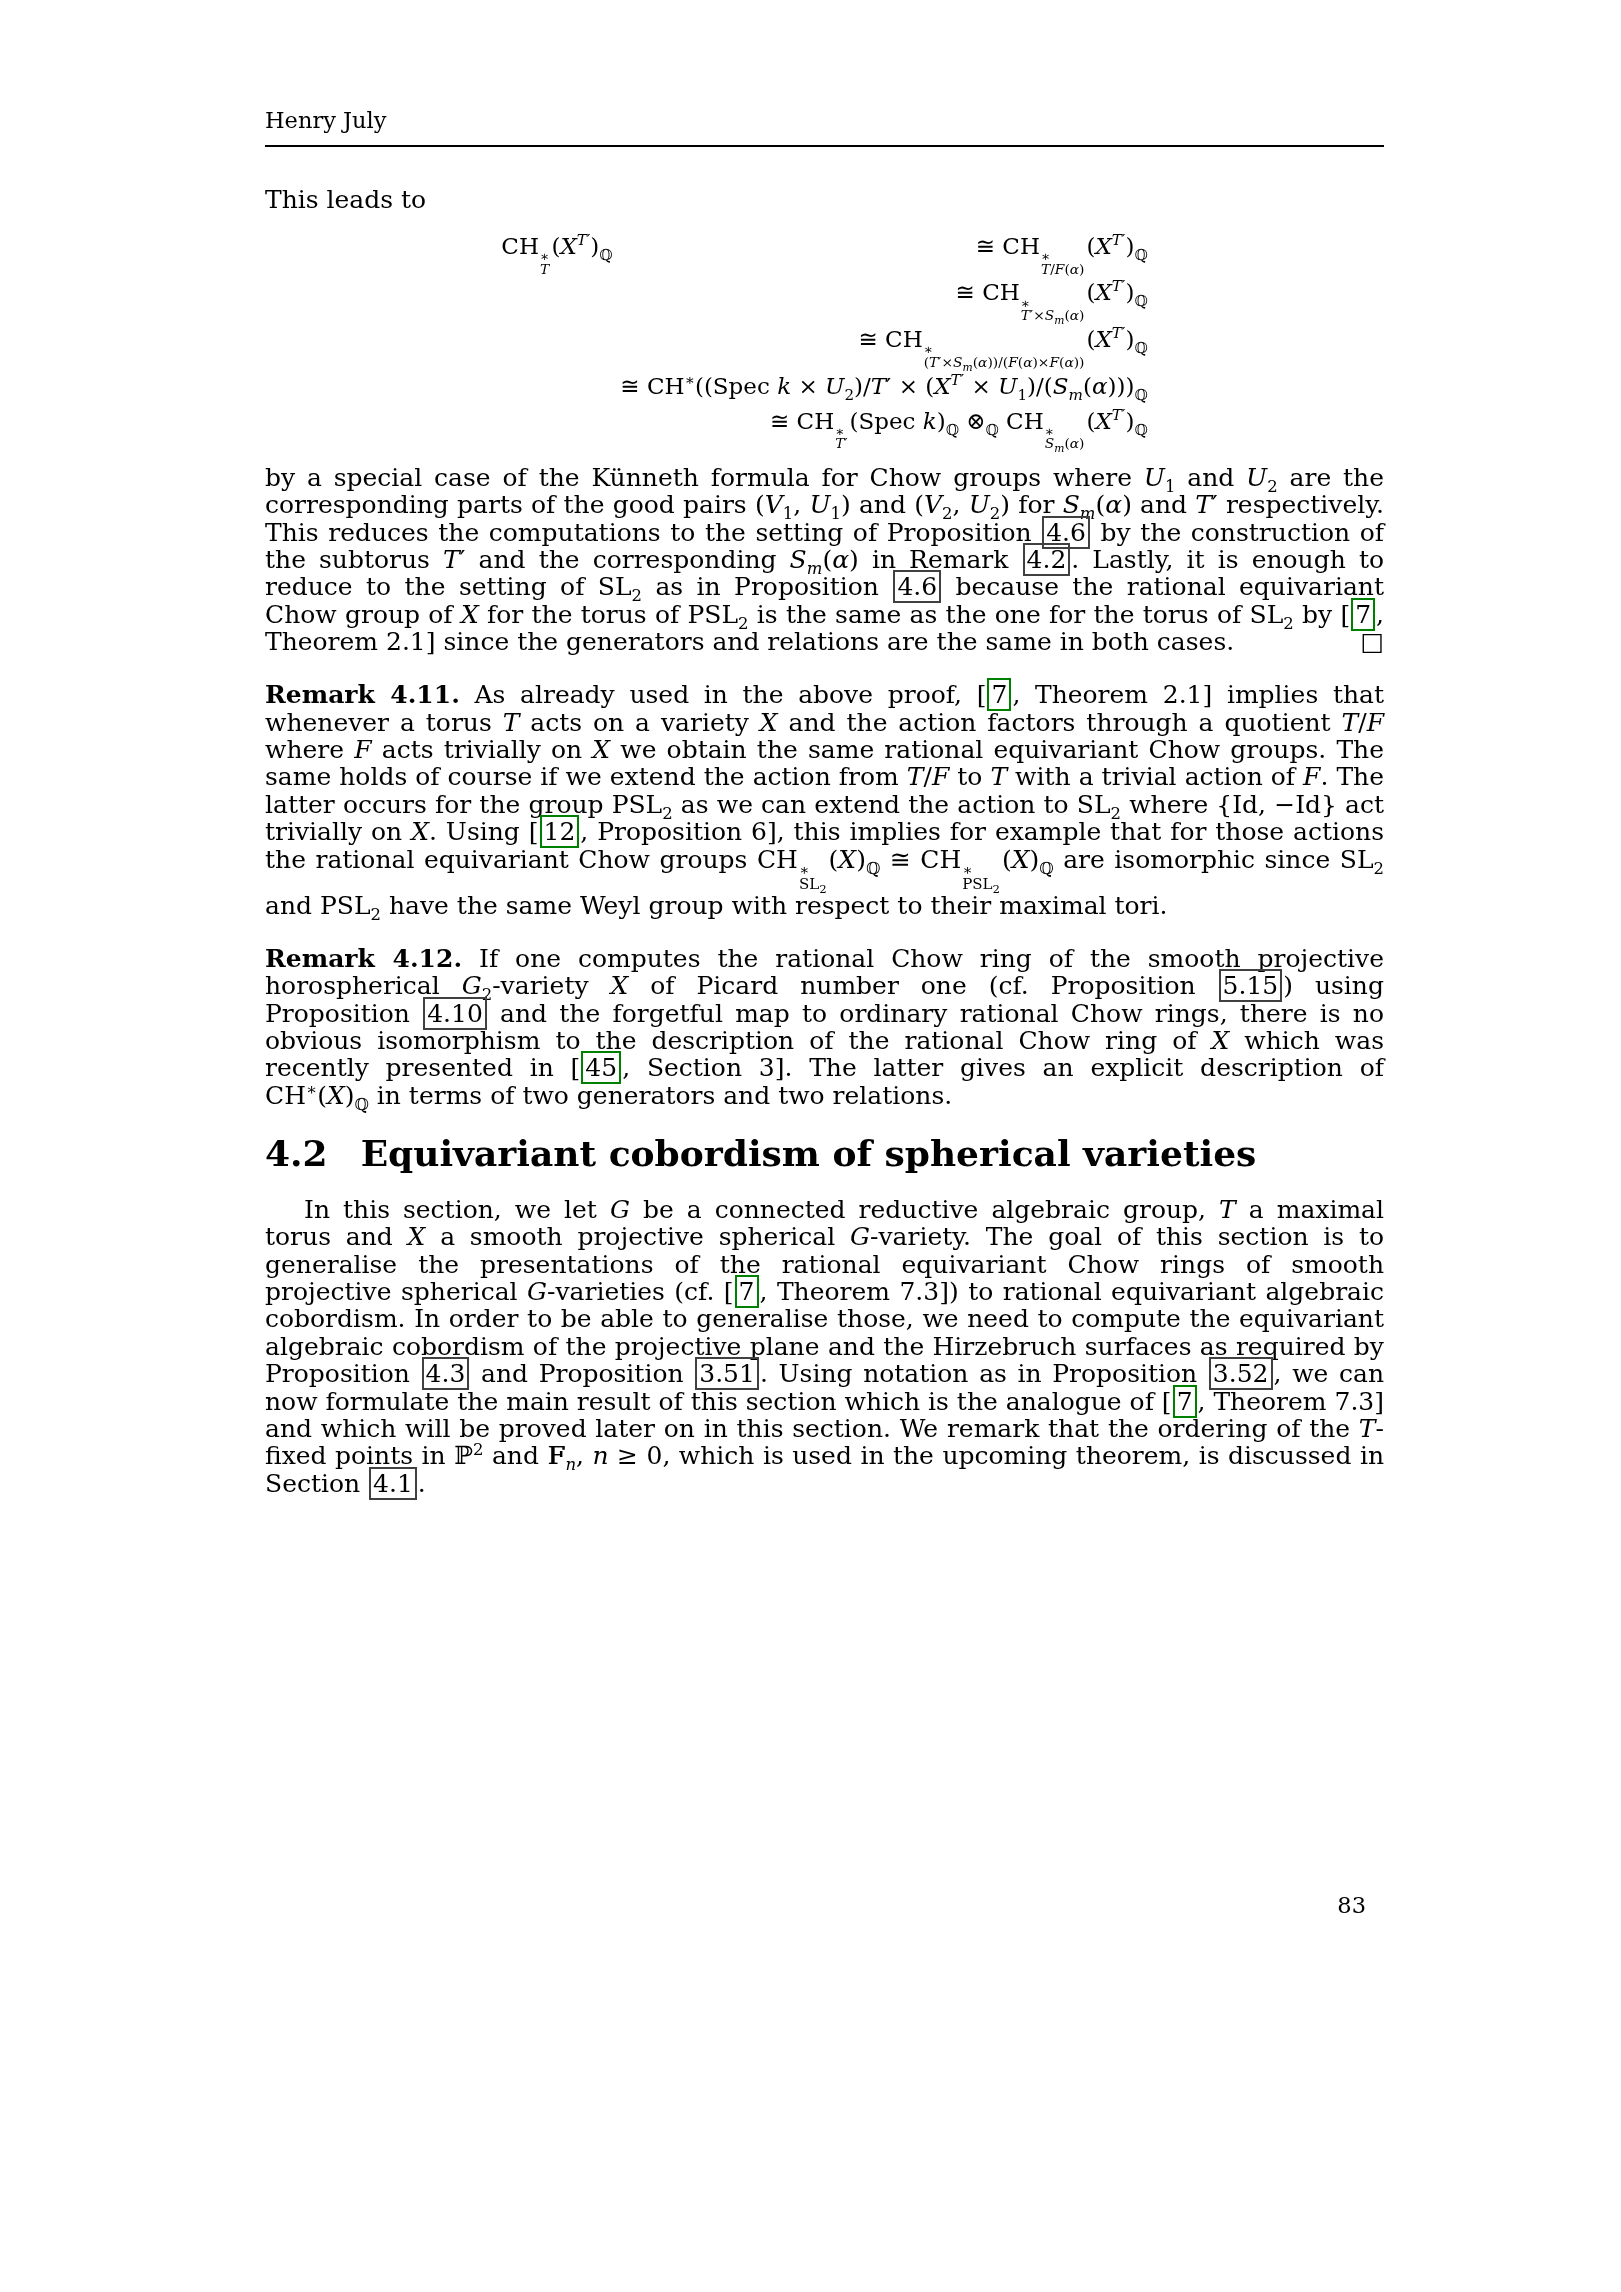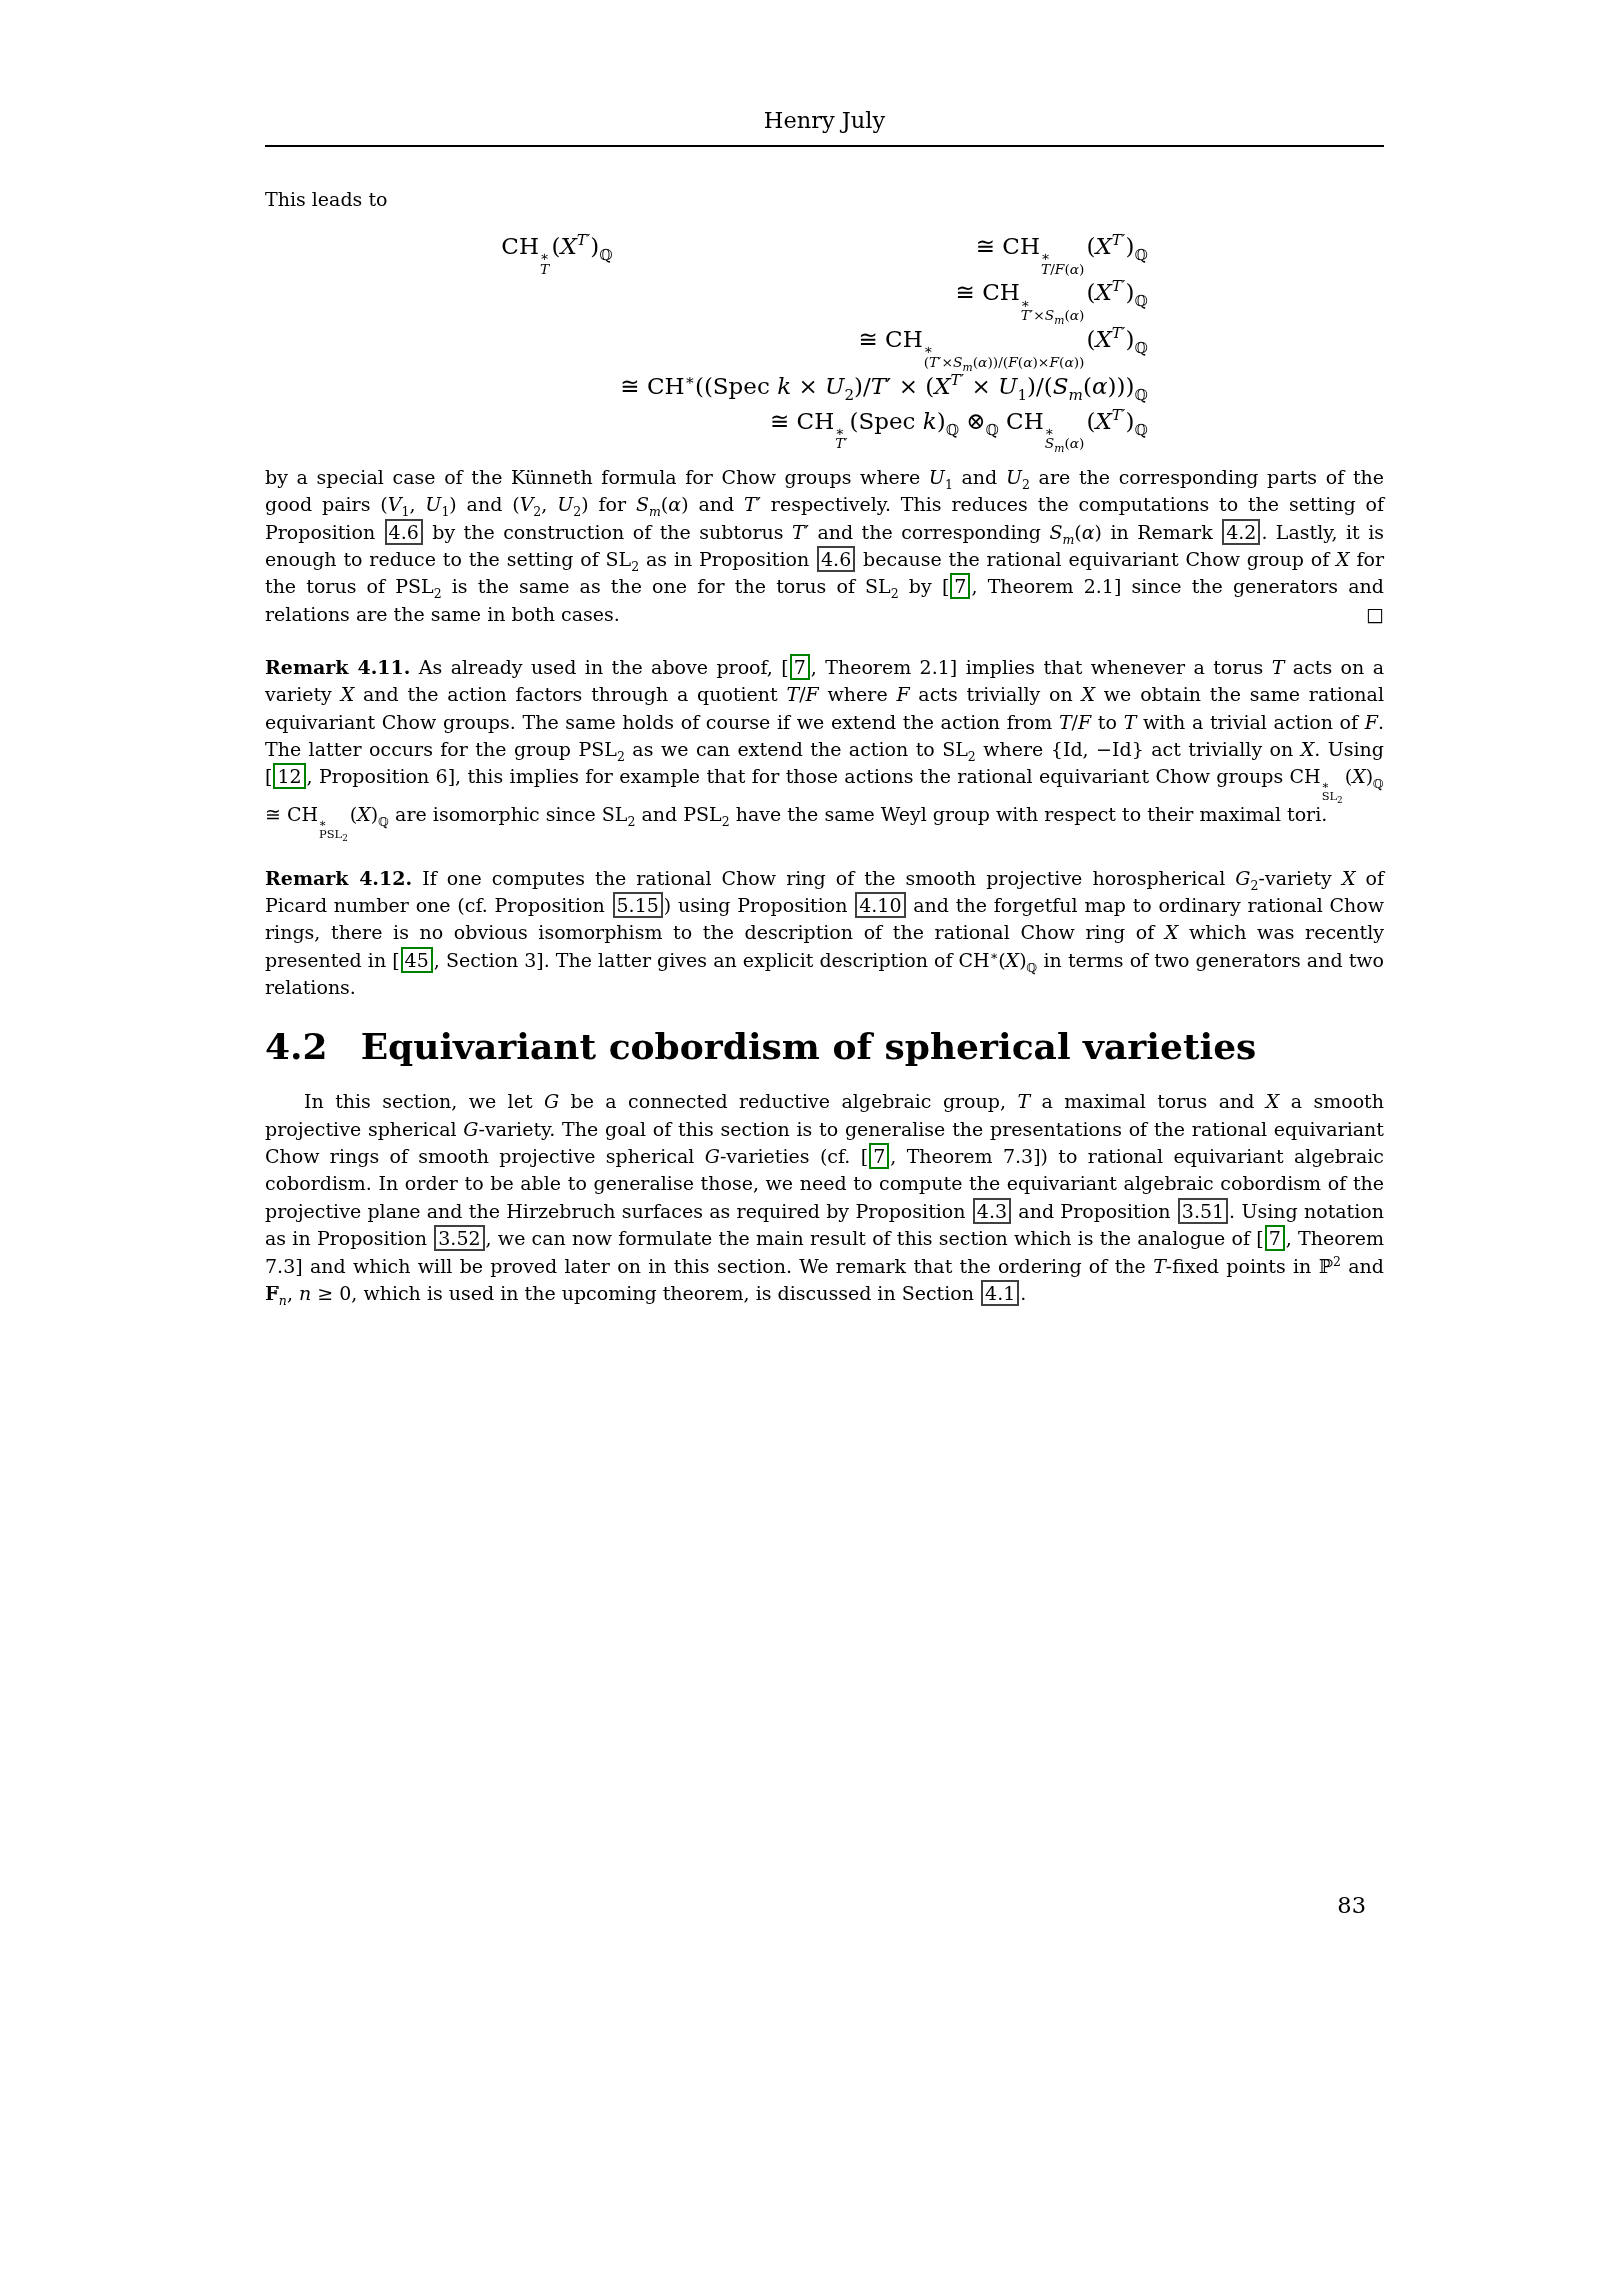--- a/index.html
+++ b/index.html
@@ -3,25 +3,25 @@
 <meta charset="utf-8">
 <style>
   * { margin:0; padding:0; box-sizing:border-box; }
   html, body { width:1621px; height:2293px; background:#ffffff; }
   body { font-family:"DejaVu Serif", "Liberation Serif", serif; color:#000; position:relative; }
 
   .page { position:absolute; inset:0; background:#fff; }
   .text-col { position:absolute; left:265px; top:0; width:1119px; }
 
   .running-header {
-    margin-top:106px; text-align:center; font-size:22.5px; line-height:29px;
+    margin-top:106px; text-align:left; font-size:22.5px; line-height:29px;
     padding-bottom:9.8px; border-bottom:2px solid #000;
   }
 
-  p { font-size:19px; line-height:27.4px; text-align:justify; }
+  p { font-size:25px; line-height:27.4px; text-align:justify; }
   .lead-in { margin-top:39px; }
   .body-par { margin-top:13.7px; }
   .remark { margin-top:25.5px; }
   .remark-label { font-weight:bold; }
   .indent { text-indent:39px; }
 
   
   .eq { display:table; margin:15.7px auto 13.7px auto; font-size:23px; }
   .eq-row { display:table-row; }
   .eq-lhs { display:table-cell; text-align:right; padding-right:7.8px; line-height:35px; white-space:nowrap; }

